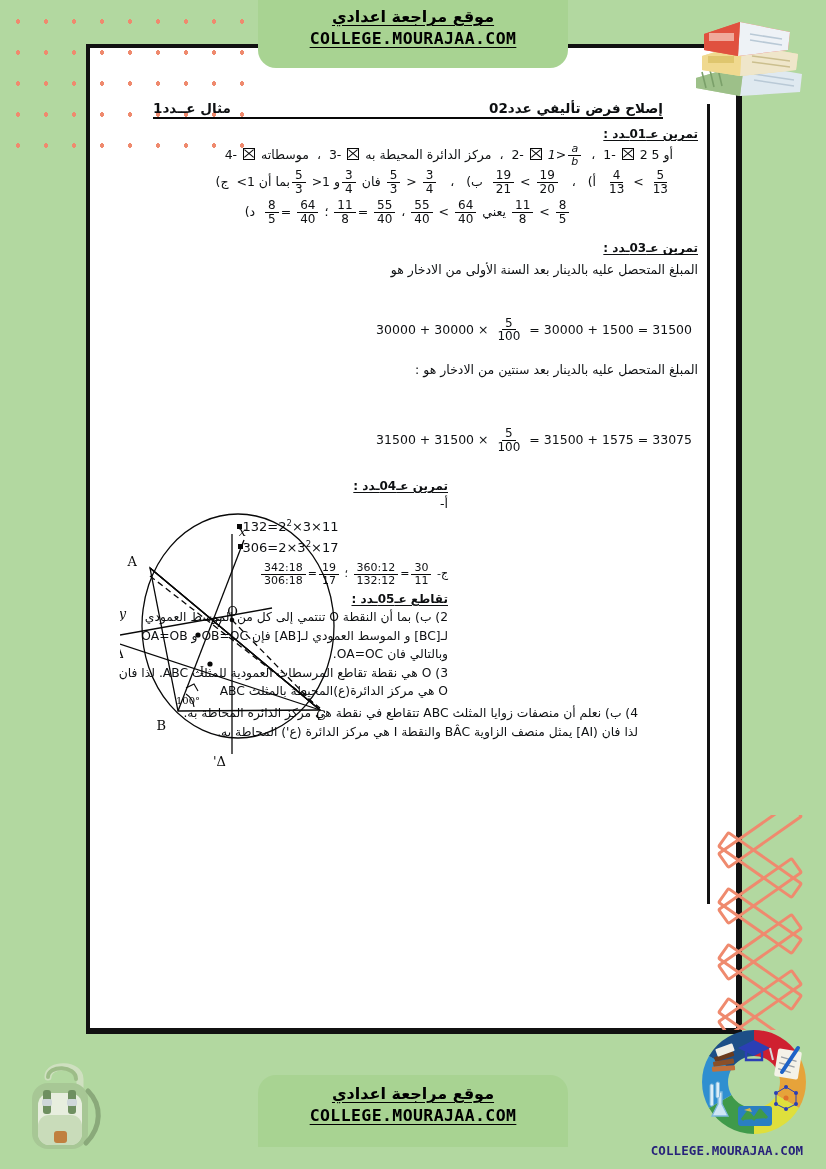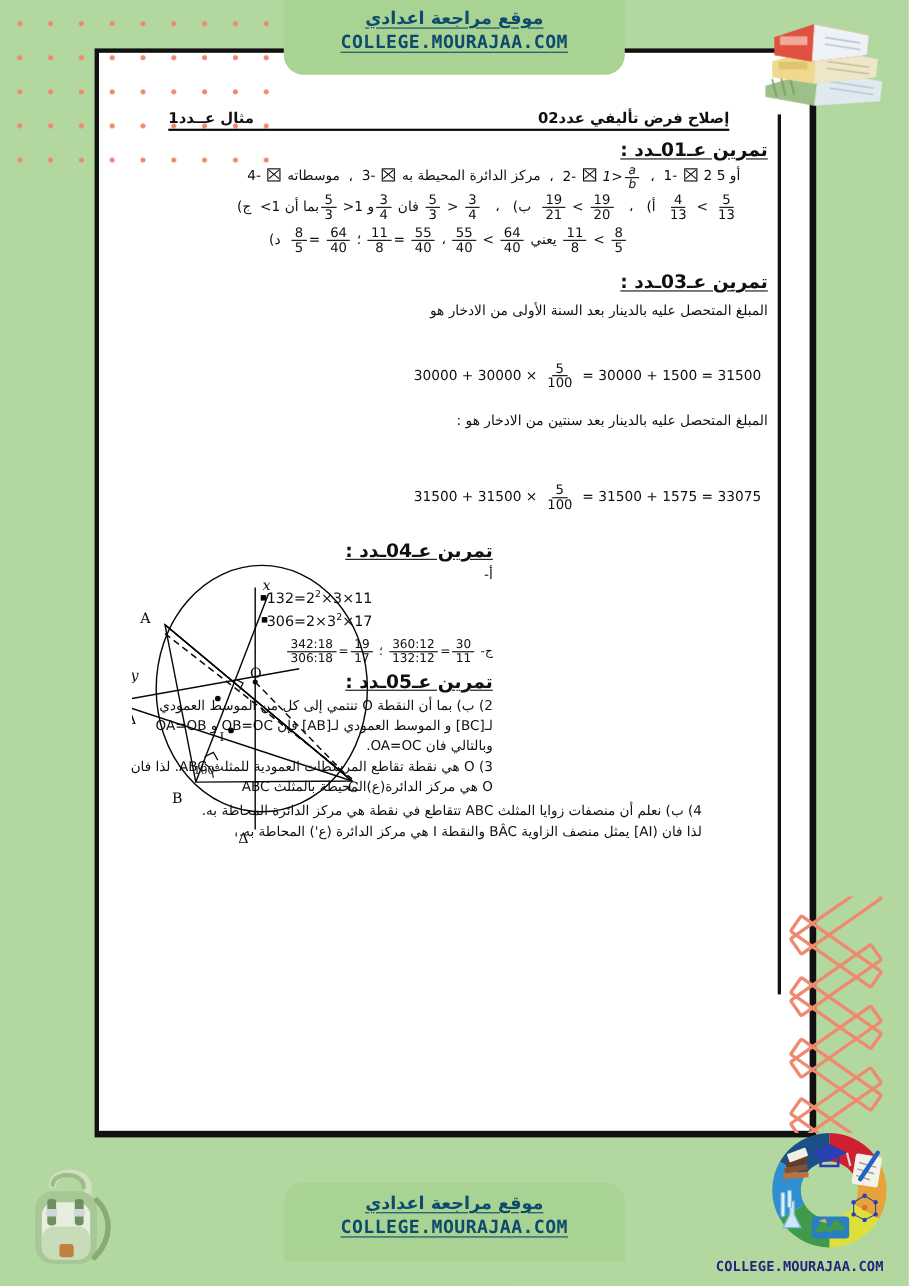--- a/index.html
+++ b/index.html
@@ -38,21 +38,21 @@
   
   .chevrons{position:absolute;right:0;top:815px;width:126px;height:215px;overflow:hidden;}
   .chev{position:absolute;width:86px;height:14px;border:3px solid #ef8a6e;border-radius:3px;background:transparent;}
   .chev.a{transform:rotate(-35deg);}
   .chev.b{transform:rotate(35deg);}
 
   
   .banner{
     position:absolute;left:50%;transform:translateX(-50%);
     background:#a8d392;border-bottom-left-radius:18px;border-bottom-right-radius:18px;
-    text-align:center;color:#0c4a6e;z-index:8;
+    text-align:center;color:#000000;z-index:8;
   }
   .banner-top{top:0;width:310px;height:62px;padding-top:6px;}
   .banner-bottom{
     top:1075px;width:310px;height:64px;
     border-radius:18px 18px 0 0;padding-top:8px;
   }
   .banner .ar{
     font-size:16px;font-weight:bold;letter-spacing:.2px;
     text-decoration:underline;text-underline-offset:3px;direction:rtl;
     line-height:22px;
@@ -90,21 +90,21 @@
   }
   .doc-title-row{
     position:relative;display:flex;justify-content:space-between;align-items:flex-end;
     border-bottom:2.2px solid #111;padding-bottom:1px;margin-bottom:8px;
     width:510px;margin-right:auto;margin-left:auto;
   }
   .doc-title-row .t-main{font-size:13.5px;font-weight:bold;}
   .doc-title-row .t-sub{font-size:13.5px;font-weight:bold;}
 
   .ex-head{
-    font-size:17px;font-weight:bold;text-decoration:underline;
+    font-size:12px;font-weight:bold;text-decoration:underline;
     text-underline-offset:2px;text-align:right;margin:6px 0 2px 0;
   }
   .line{font-size:12.5px;line-height:1.45;text-align:right;}
   .ltr{direction:ltr;display:inline-block;}
   .sq{display:inline-block;width:10px;height:10px;border:1.4px solid #111;position:relative;vertical-align:-1px;margin:0 2px;}
   .sq::before,.sq::after{content:"";position:absolute;left:-1px;top:4px;width:12px;height:1.2px;background:#111;}
   .sq::before{transform:rotate(40deg);}
   .sq::after{transform:rotate(-40deg);}
 
   
@@ -390,21 +390,21 @@
               <span class="num">342:18</span>
               <span class="den">306:18</span>
             </span>=<span class="frac sm">
               <span class="num">19</span>
               <span class="den">17</span>
             </span></span>
       </div>
     </div>
 
     <div class="blk-right" style="margin-top:6px;">
-      <div class="ex-head">تمرين عـ05ـدد :</div>
+      <div class="ex-head">تقاطع عـ05ـدد :</div>
       <div class="para">2) ب)  بما أن النقطة O تنتمي إلى كل من الموسط العمودي لـ[BC] و الموسط العمودي لـ[AB] فإن OB=OC و OA=OB وبالتالي فان OA=OC.</div>
       <div class="para">3)  O هي نقطة تقاطع المرسطات العمودية للمثلث ABC. لذا فان O هي مركز الدائرة(ع)المحيطة بالمثلث ABC</div>
     </div>
     <div class="blk-wide" style="margin-top:4px;">
       <div class="para">4) ب) نعلم أن منصفات زوايا المثلث ABC تتقاطع في نقطة هي مركز الدائرة المحاطة به.</div>
       <div class="para">لذا فان (AI] يمثل منصف الزاوية BÂC والنقطة I هي مركز الدائرة (ع') المحاطة به.</div>
     </div>
   </div>
 
   <div class="banner banner-bottom">

